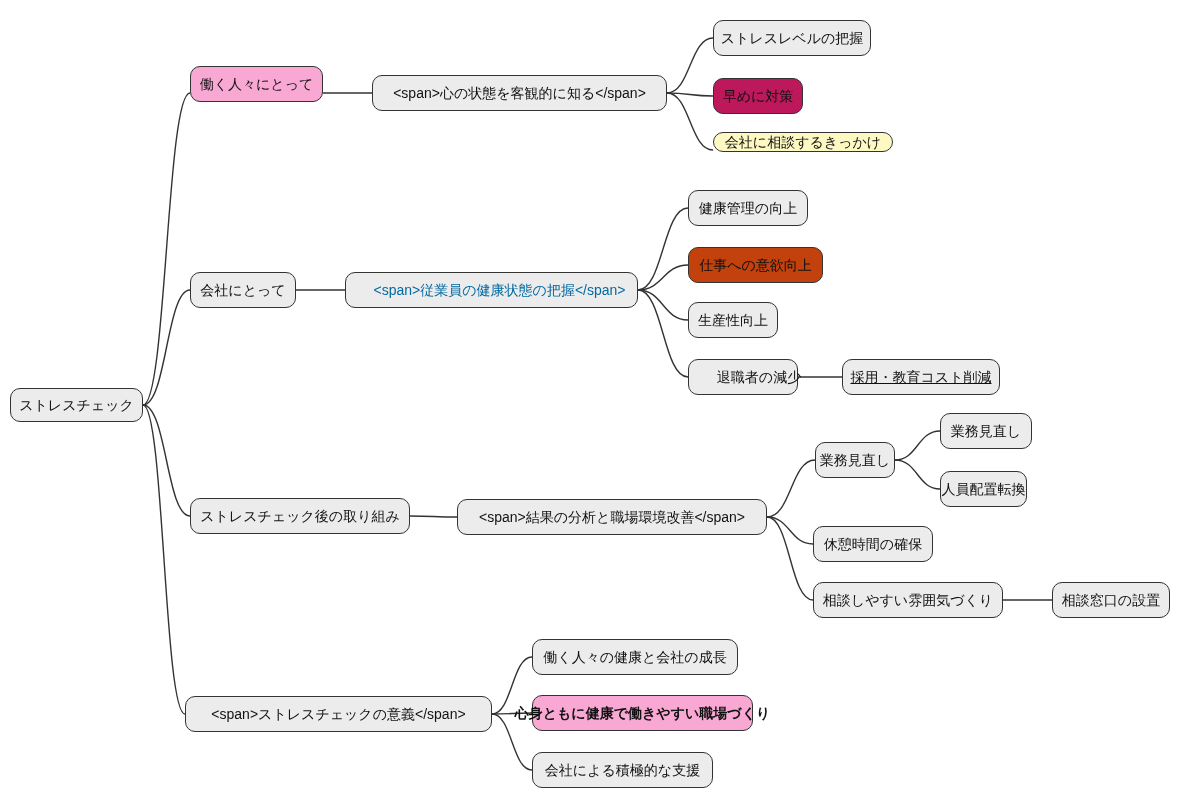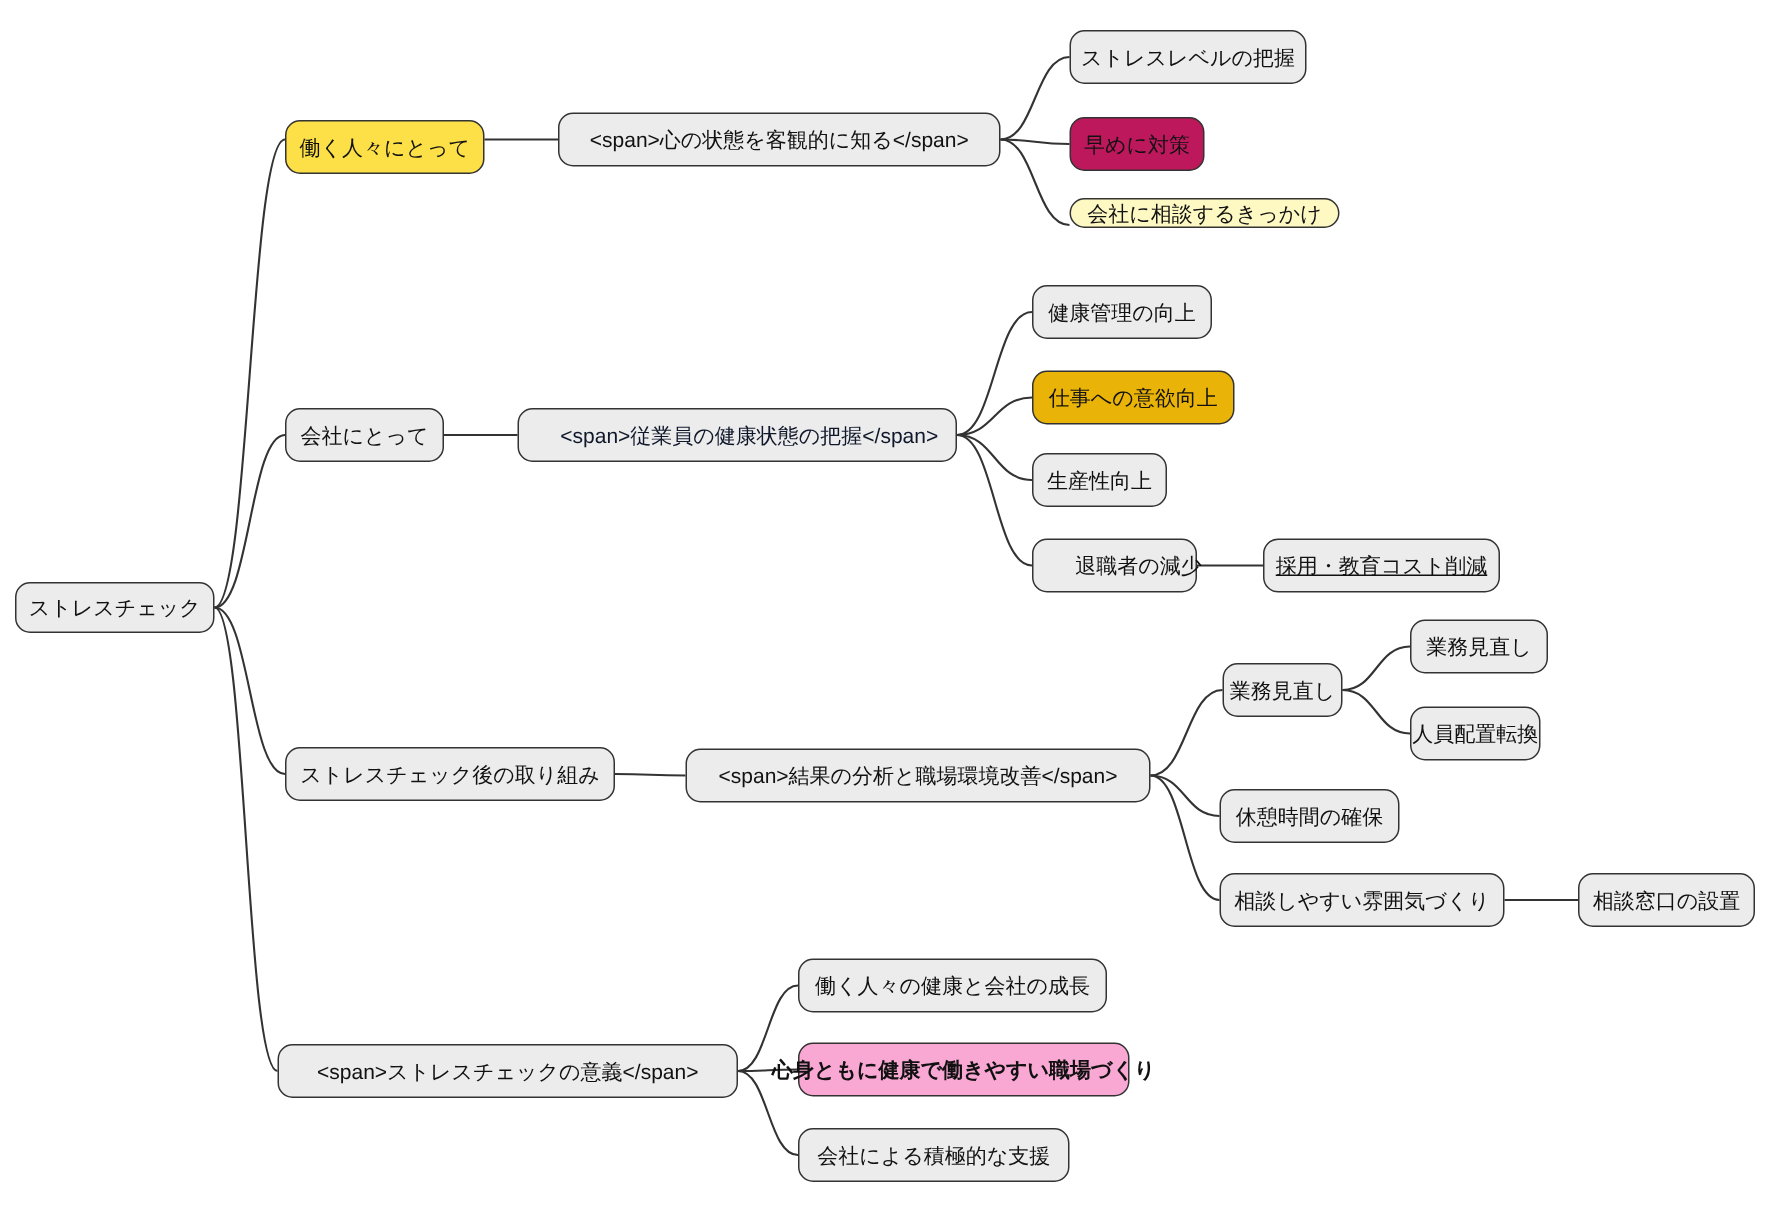--- a/index.html
+++ b/index.html
@@ -76,29 +76,29 @@
       <path d="M 767 517 C 790 517, 790 600, 813 600" stroke="#333333"></path>
       <path d="M 895 460 C 917.5 460, 917.5 431, 940 431" stroke="#333333"></path>
       <path d="M 895 460 C 917.5 460, 917.5 489, 940 489" stroke="#333333"></path>
       <path d="M 1003 600 C 1027.5 600, 1027.5 600, 1052 600" stroke="#333333"></path>
       <path d="M 492 714 C 512 714, 512 657, 532 657" stroke="#333333"></path>
       <path d="M 492 714 C 512 714, 512 713, 532 713" stroke="#333333"></path>
       <path d="M 492 714 C 512 714, 512 770, 532 770" stroke="#333333"></path>
     </svg>
   <div class="node-layer">
       <div class="node" style="left: 10px; top: 388px; width: 133px; height: 34px; background: rgb(236, 236, 236); border-color: rgb(51, 51, 51); color: rgb(17, 17, 17);">ストレスチェック</div>
-      <div class="node" style="left: 190px; top: 80px; width: 133px; height: 36px; background: #fde047; border-color: rgb(51, 51, 51); color: rgb(17, 17, 17); text-align: center;">働く人々にとって</div>
+      <div class="node" style="left: 190px; top: 66px; width: 133px; height: 36px; background: #f9a8d4; border-color: rgb(51, 51, 51); color: rgb(17, 17, 17); text-align: center;">働く人々にとって</div>
       <div class="node" style="left: 372px; top: 75px; width: 295px; height: 36px; background: rgb(236, 236, 236); border-color: rgb(51, 51, 51); color: rgb(17, 17, 17);">&lt;span&gt;心の状態を客観的に知る&lt;/span&gt;</div>
       <div class="node" style="left: 713px; top: 20px; width: 158px; height: 36px; background: rgb(236, 236, 236); border-color: rgb(51, 51, 51); color: rgb(17, 17, 17);">ストレスレベルの把握</div>
       <div class="node" style="left: 713px; top: 78px; width: 90px; height: 36px; background: #be185d; border-color: rgb(51, 51, 51); color: rgb(17, 17, 17);">早めに対策</div>
       <div class="node" style="left: 713px; top: 132px; width: 180px; height: 20px; background: #fef9c3; border-color: rgb(51, 51, 51); color: rgb(17, 17, 17);">会社に相談するきっかけ</div>
       <div class="node" style="left: 190px; top: 272px; width: 106px; height: 36px; background: rgb(236, 236, 236); border-color: rgb(51, 51, 51); color: rgb(17, 17, 17);">会社にとって</div>
-      <div class="node" style="left: 345px; top: 272px; width: 293px; height: 36px; background: rgb(236, 236, 236); border-color: rgb(51, 51, 51); color: #0f172a; padding-left: 20px;">&lt;span&gt;従業員の健康状態の把握&lt;/span&gt;</div>
+      <div class="node" style="left: 345px; top: 272px; width: 293px; height: 36px; background: rgb(236, 236, 236); border-color: rgb(51, 51, 51); color: #0369a1; padding-left: 20px;">&lt;span&gt;従業員の健康状態の把握&lt;/span&gt;</div>
       <div class="node" style="left: 688px; top: 190px; width: 120px; height: 36px; background: rgb(236, 236, 236); border-color: rgb(51, 51, 51); color: rgb(17, 17, 17);">健康管理の向上</div>
-      <div class="node" style="left: 688px; top: 247px; width: 135px; height: 36px; background: #eab308; border-color: rgb(51, 51, 51); color: rgb(17, 17, 17);">仕事への意欲向上</div>
+      <div class="node" style="left: 688px; top: 247px; width: 135px; height: 36px; background: #c2410c; border-color: rgb(51, 51, 51); color: rgb(17, 17, 17);">仕事への意欲向上</div>
       <div class="node" style="left: 688px; top: 302px; width: 90px; height: 36px; background: rgb(236, 236, 236); border-color: rgb(51, 51, 51); color: rgb(17, 17, 17);">生産性向上</div>
       <div class="node" style="left: 688px; top: 359px; width: 110px; height: 36px; background: rgb(236, 236, 236); border-color: rgb(51, 51, 51); color: rgb(17, 17, 17); padding-left: 36px;">退職者の減少</div>
       <div class="node" style="left: 842px; top: 359px; width: 158px; height: 36px; background: rgb(236, 236, 236); border-color: rgb(51, 51, 51); color: rgb(17, 17, 17); text-decoration: underline;">採用・教育コスト削減</div>
       <div class="node" style="left: 190px; top: 498px; width: 220px; height: 36px; background: rgb(236, 236, 236); border-color: rgb(51, 51, 51); color: rgb(17, 17, 17);">ストレスチェック後の取り組み</div>
       <div class="node" style="left: 457px; top: 499px; width: 310px; height: 36px; background: rgb(236, 236, 236); border-color: rgb(51, 51, 51); color: rgb(17, 17, 17);">&lt;span&gt;結果の分析と職場環境改善&lt;/span&gt;</div>
       <div class="node" style="left: 815px; top: 442px; width: 80px; height: 36px; background: rgb(236, 236, 236); border-color: rgb(51, 51, 51); color: rgb(17, 17, 17);">業務見直し</div>
       <div class="node" style="left: 940px; top: 413px; width: 92px; height: 36px; background: rgb(236, 236, 236); border-color: rgb(51, 51, 51); color: rgb(17, 17, 17);">業務見直し</div>
       <div class="node" style="left: 940px; top: 471px; width: 87px; height: 36px; background: rgb(236, 236, 236); border-color: rgb(51, 51, 51); color: rgb(17, 17, 17);">人員配置転換</div>
       <div class="node" style="left: 813px; top: 526px; width: 120px; height: 36px; background: rgb(236, 236, 236); border-color: rgb(51, 51, 51); color: rgb(17, 17, 17);">休憩時間の確保</div>
       <div class="node" style="left: 813px; top: 582px; width: 190px; height: 36px; background: rgb(236, 236, 236); border-color: rgb(51, 51, 51); color: rgb(17, 17, 17);">相談しやすい雰囲気づくり</div>

